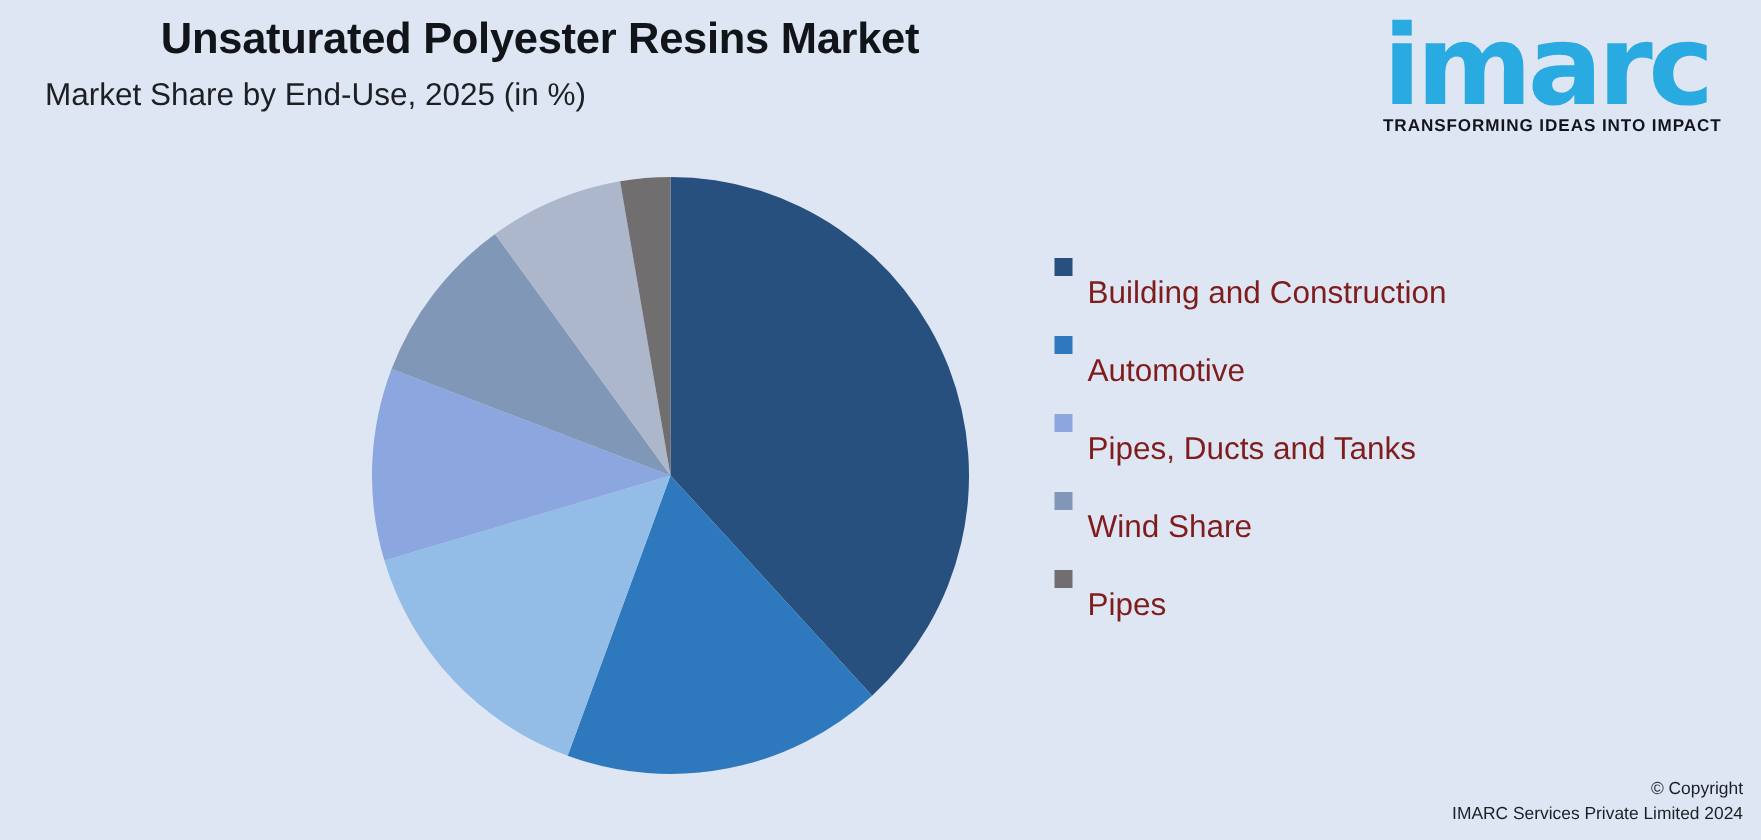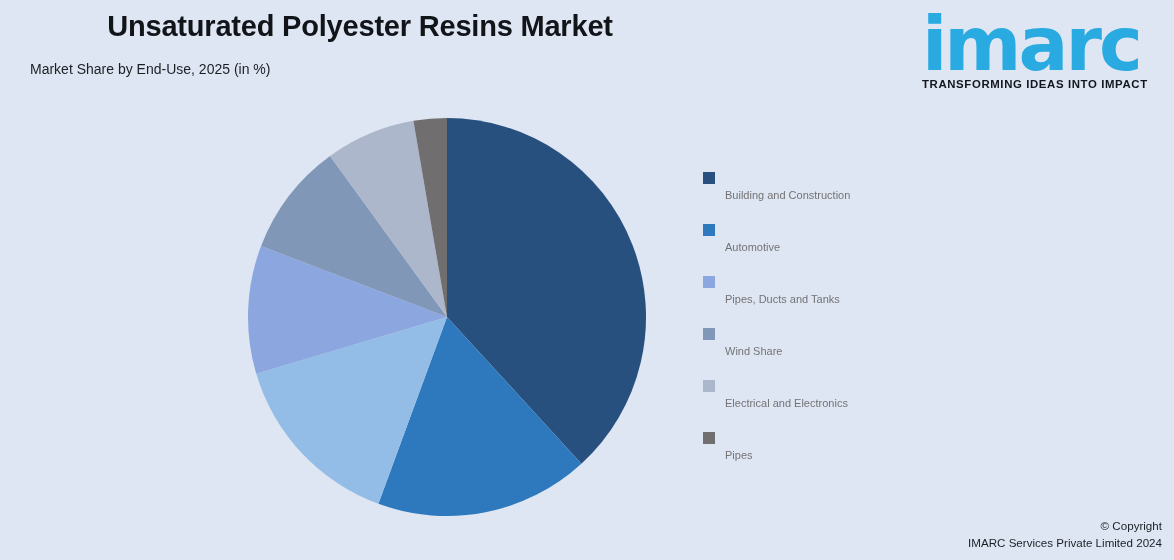--- a/index.html
+++ b/index.html
@@ -26,23 +26,23 @@
     font-size: 29px;
     font-weight: bold;
     color: #111418;
     letter-spacing: -0.2px;
     line-height: 1.25;
     margin: 0;
     white-space: nowrap;
     text-align: center;
   }
   #chart-subtitle {
-    font-size: 14px;
+    font-size: 21px;
     color: #1c1f24;
-    margin-top: 17px;
+    margin-top: 7px;
     line-height: 1.2;
     white-space: nowrap;
   }
 
   
   #logo-block {
     position: absolute;
     right: 12px;
     top: 8px;
     width: 240px;
@@ -89,22 +89,22 @@
     align-items: center;
     height: 52px;
   }
   .legend-swatch {
     width: 12px;
     height: 12px;
     flex: 0 0 12px;
     margin-right: 10px;
   }
   .legend-label {
-    font-size: 11px;
-    color: #737373;
+    font-size: 21px;
+    color: #7f1d1d;
     line-height: 1;
     white-space: nowrap;
     margin-top: 34px;
   }
 
   
   #footer {
     position: absolute;
     right: 12px;
     bottom: 8px;
@@ -156,24 +156,20 @@
     </div>
     <div class="legend-item">
       <span class="legend-swatch" style="background: rgb(140, 166, 223);"></span>
       <span class="legend-label">Pipes, Ducts and Tanks</span>
     </div>
     <div class="legend-item">
       <span class="legend-swatch" style="background: rgb(129, 151, 184);"></span>
       <span class="legend-label">Wind Share</span>
     </div>
     <div class="legend-item">
-      <span class="legend-swatch" style="background: rgb(172, 183, 203);"></span>
-      <span class="legend-label">Electrical and Electronics</span>
-    </div>
-    <div class="legend-item">
       <span class="legend-swatch" style="background: rgb(112, 110, 110);"></span>
       <span class="legend-label">Pipes</span>
     </div>
   </div>
 
 <div id="footer">
   <div class="footer-line">© Copyright</div>
   <div class="footer-line">IMARC Services Private Limited 2024</div>
 </div>
 

